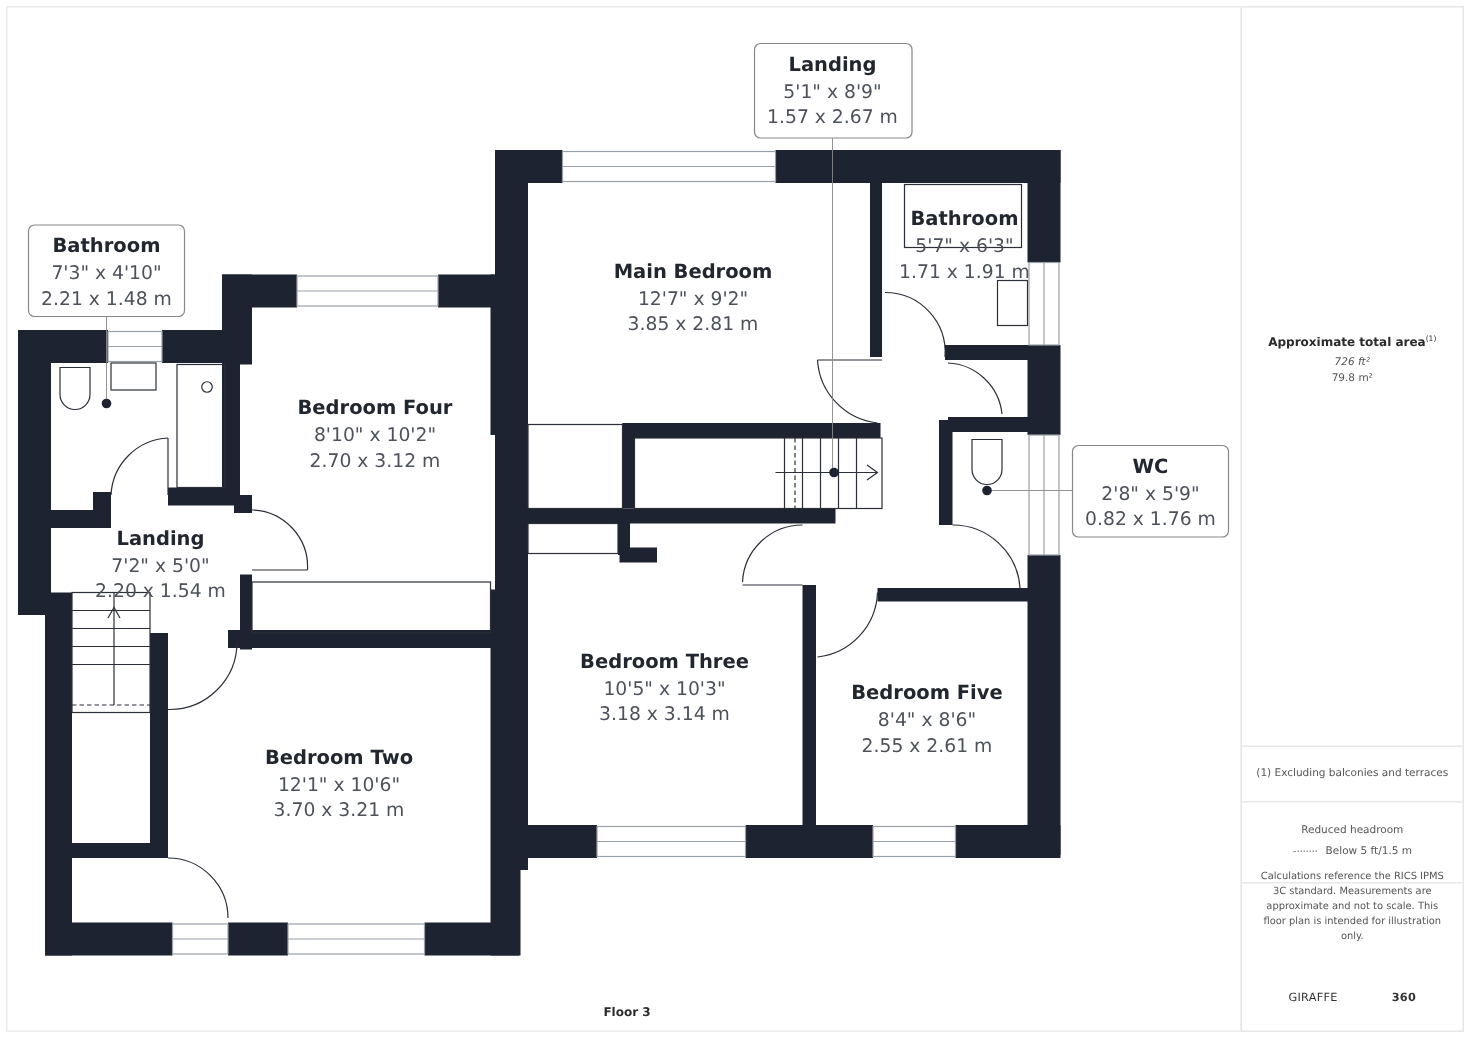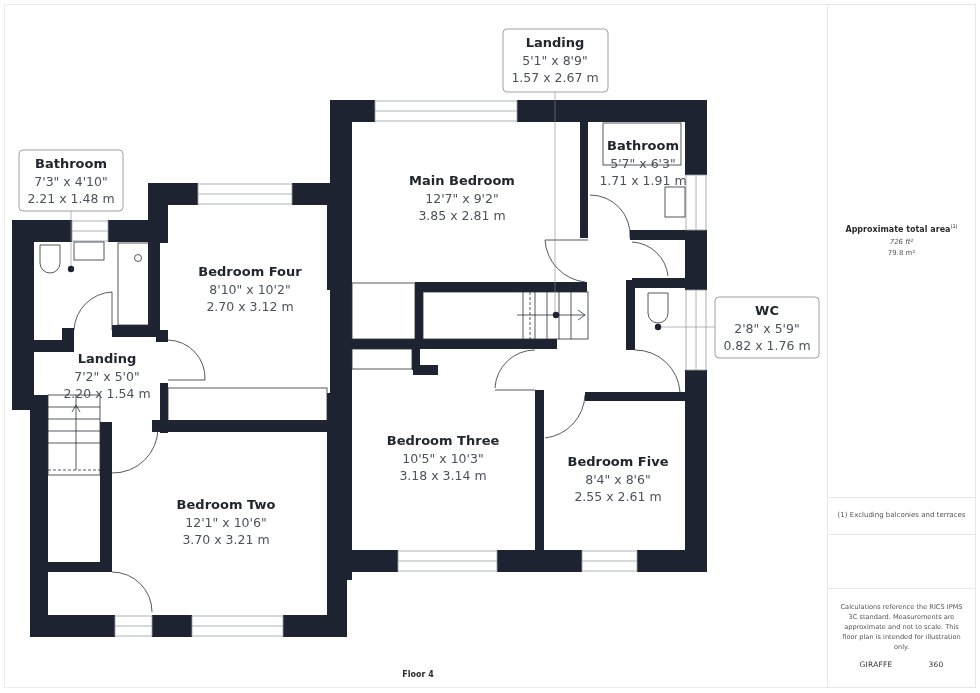--- a/index.html
+++ b/index.html
@@ -7,21 +7,21 @@
   .frame{position:absolute;left:4px;top:4px;width:824px;height:684px;border:1px solid #ececec;box-sizing:border-box;background:#fff;}
   .plan{position:absolute;left:0;top:0;width:980px;height:693px;}
   .side{position:absolute;left:827px;top:4px;width:149px;height:684px;border:1px solid #e6e6e6;box-sizing:border-box;background:#fff;color:#4a4a4a;text-align:center;}
   .side .sec{position:absolute;left:0;width:100%;box-sizing:border-box;}
   .side .divider{position:absolute;left:0;width:100%;height:1px;background:#e8e8e8;}
   .area-title{font-size:8px;font-weight:bold;color:#2b2b2b;}
   .area-title sup{font-size:5px;font-weight:normal;}
   .small{font-size:7px;color:#555;line-height:11px;}
   .note{font-size:6.6px;color:#555;line-height:10px;padding:0 12px;}
   .brand{font-size:7.5px;color:#333;letter-spacing:0.2px;}
-  .brand b{font-weight:normal;margin-left:36px;}
+  .brand b{font-weight:bold;margin-left:36px;}
   .floor-label{position:absolute;left:378px;top:670px;width:80px;text-align:center;font-size:8px;font-weight:bold;color:#2b2b2b;}
   .dotline{display:inline-block;width:16px;border-top:1px dotted #999;vertical-align:middle;margin-right:6px;}
   svg text{font-family:"DejaVu Sans","Liberation Sans",sans-serif;}
   .rn{font-weight:bold;fill:#22262f;font-size:13px;}
   .rd{fill:#4d525a;font-size:12.5px;}
 </style>
 </head>
 <body>
 
 <div class="frame"></div>
@@ -206,27 +206,31 @@
     <text class="rd" x="71" y="203" text-anchor="middle">2.21 x 1.48 m</text>
   </g>
   <g>
     <rect x="715" y="297" width="104" height="61" rx="4" fill="#fff" stroke="#888" stroke-width="0.8"></rect>
     <text class="rn" x="767" y="315" text-anchor="middle">WC</text>
     <text class="rd" x="767" y="333" text-anchor="middle">2'8" x 5'9"</text>
     <text class="rd" x="767" y="350" text-anchor="middle">0.82 x 1.76 m</text>
   </g>
 </svg>
 
-<div class="floor-label">Floor 4</div>
+<div class="floor-label">Floor 3</div>
 
 <div class="side">
   <div class="sec" style="top:218px;">
     <div class="area-title"><span>Approximate total area</span><sup>(1)</sup></div>
     <div class="small" style="margin-top:3px;font-style:italic;">726 ft²</div>
     <div class="small">79.8 m²</div>
   </div>
   <div class="divider" style="top:492px;"></div>
   <div class="sec small" style="top:505px;">(1) Excluding balconies and terraces</div>
   <div class="divider" style="top:529px;"></div>
+  <div class="sec" style="top:543px;">
+    <div class="small">Reduced headroom</div>
+    <div class="small" style="margin-top:3px;"><span class="dotline"></span><span>Below 5 ft/1.5 m</span></div>
+  </div>
   <div class="divider" style="top:583px;"></div>
-  <div class="sec note" style="top:597px;">Calculations reference the RICS IPMS 3C standard. Measurements are approximate and not to scale. This floor plan is intended for illustration only.</div>
+  <div class="sec note" style="top:574px;">Calculations reference the RICS IPMS 3C standard. Measurements are approximate and not to scale. This floor plan is intended for illustration only.</div>
   <div class="sec brand" style="top:655px;"><span>GIRAFFE</span><b>360</b></div>
 </div>
 
 </body></html>

